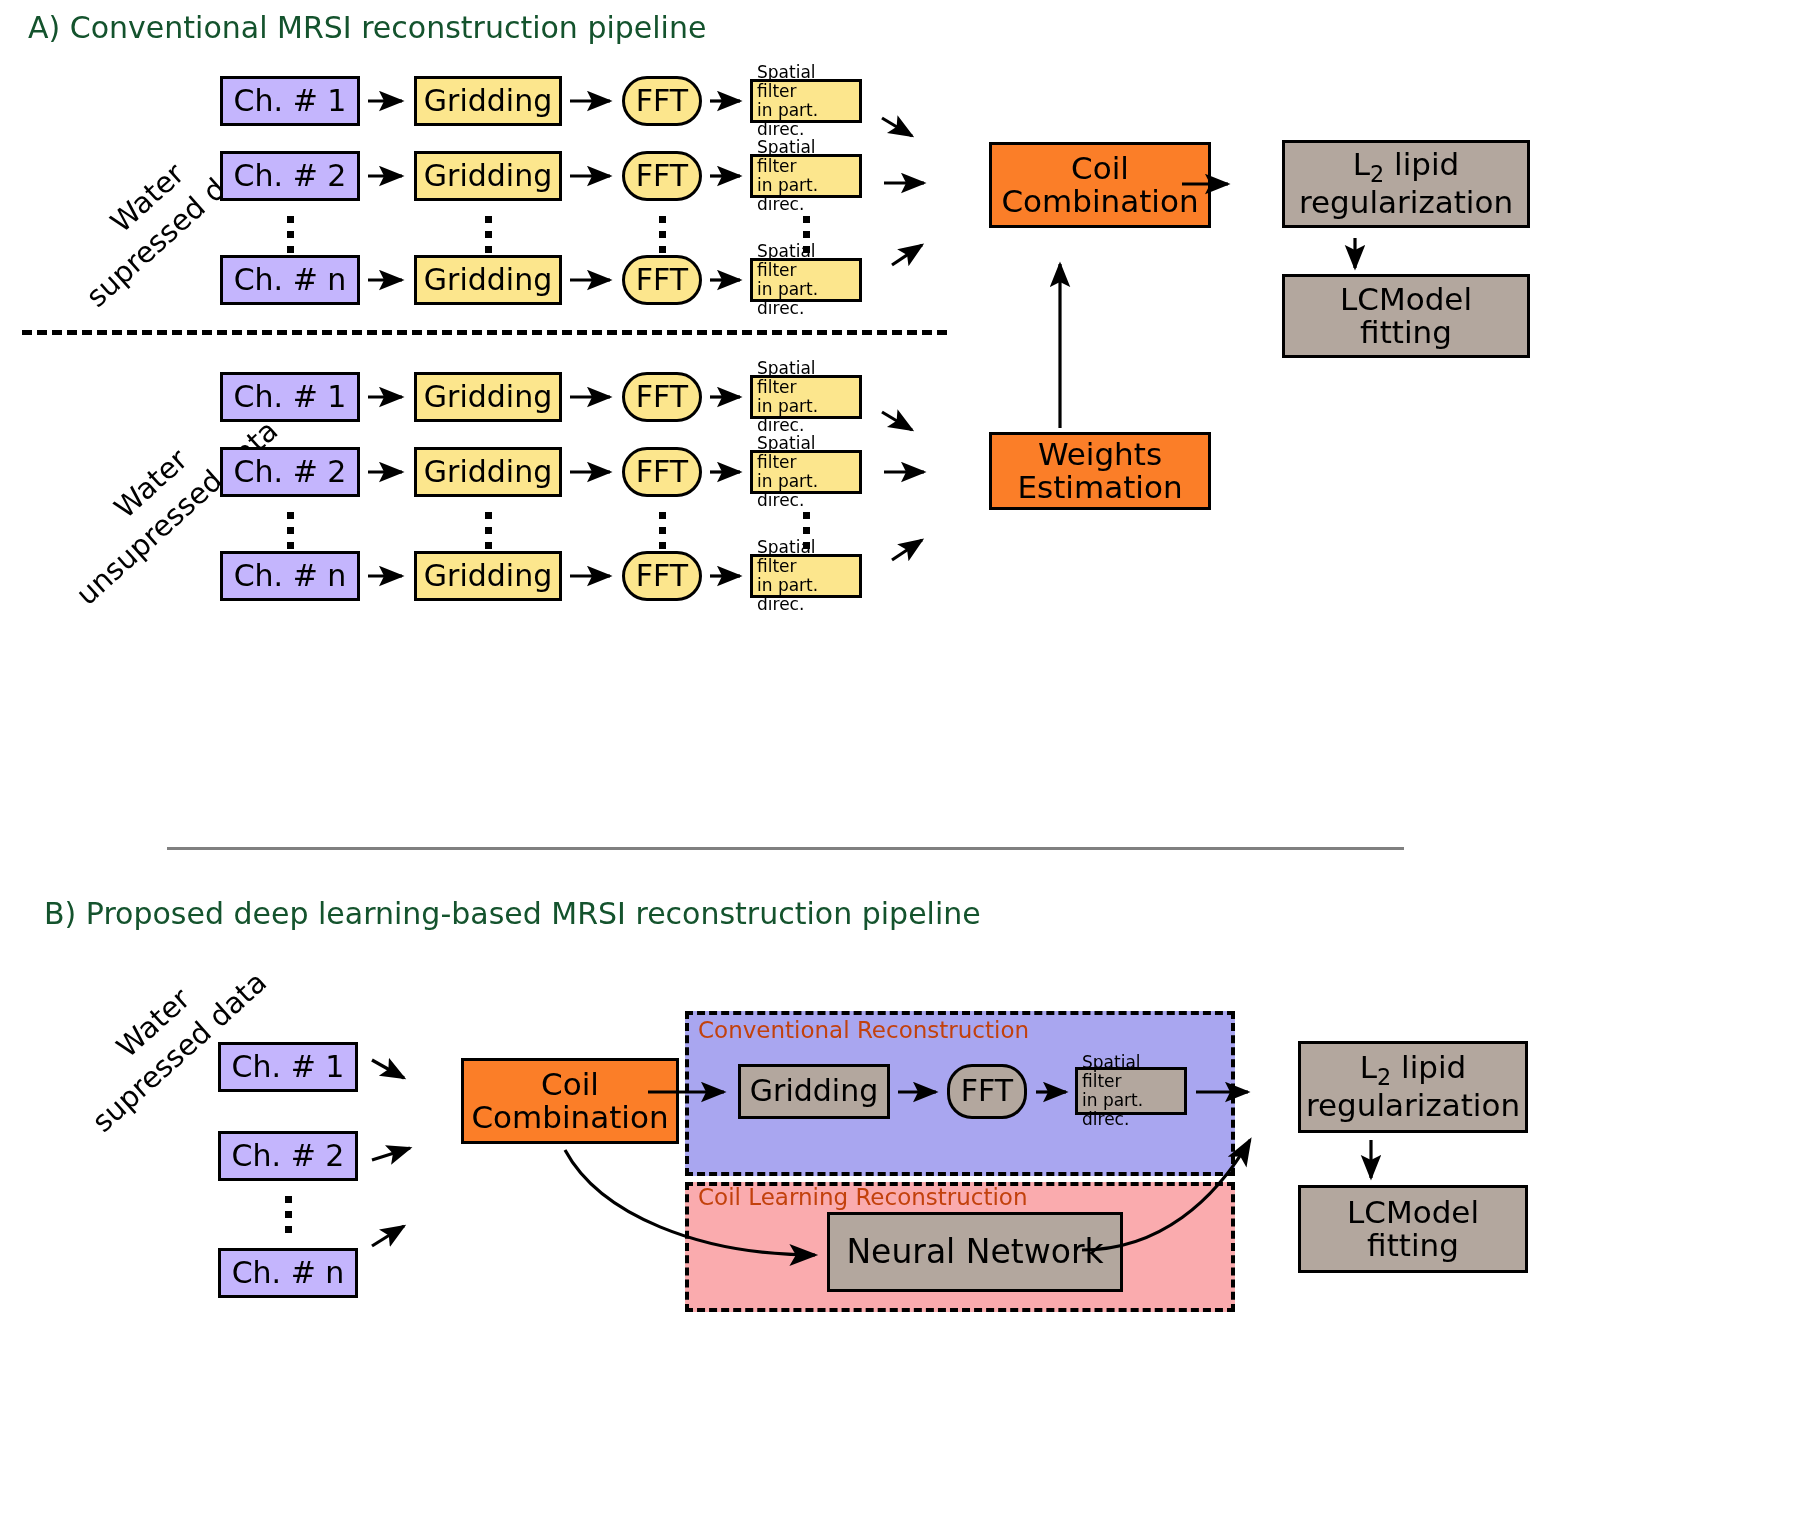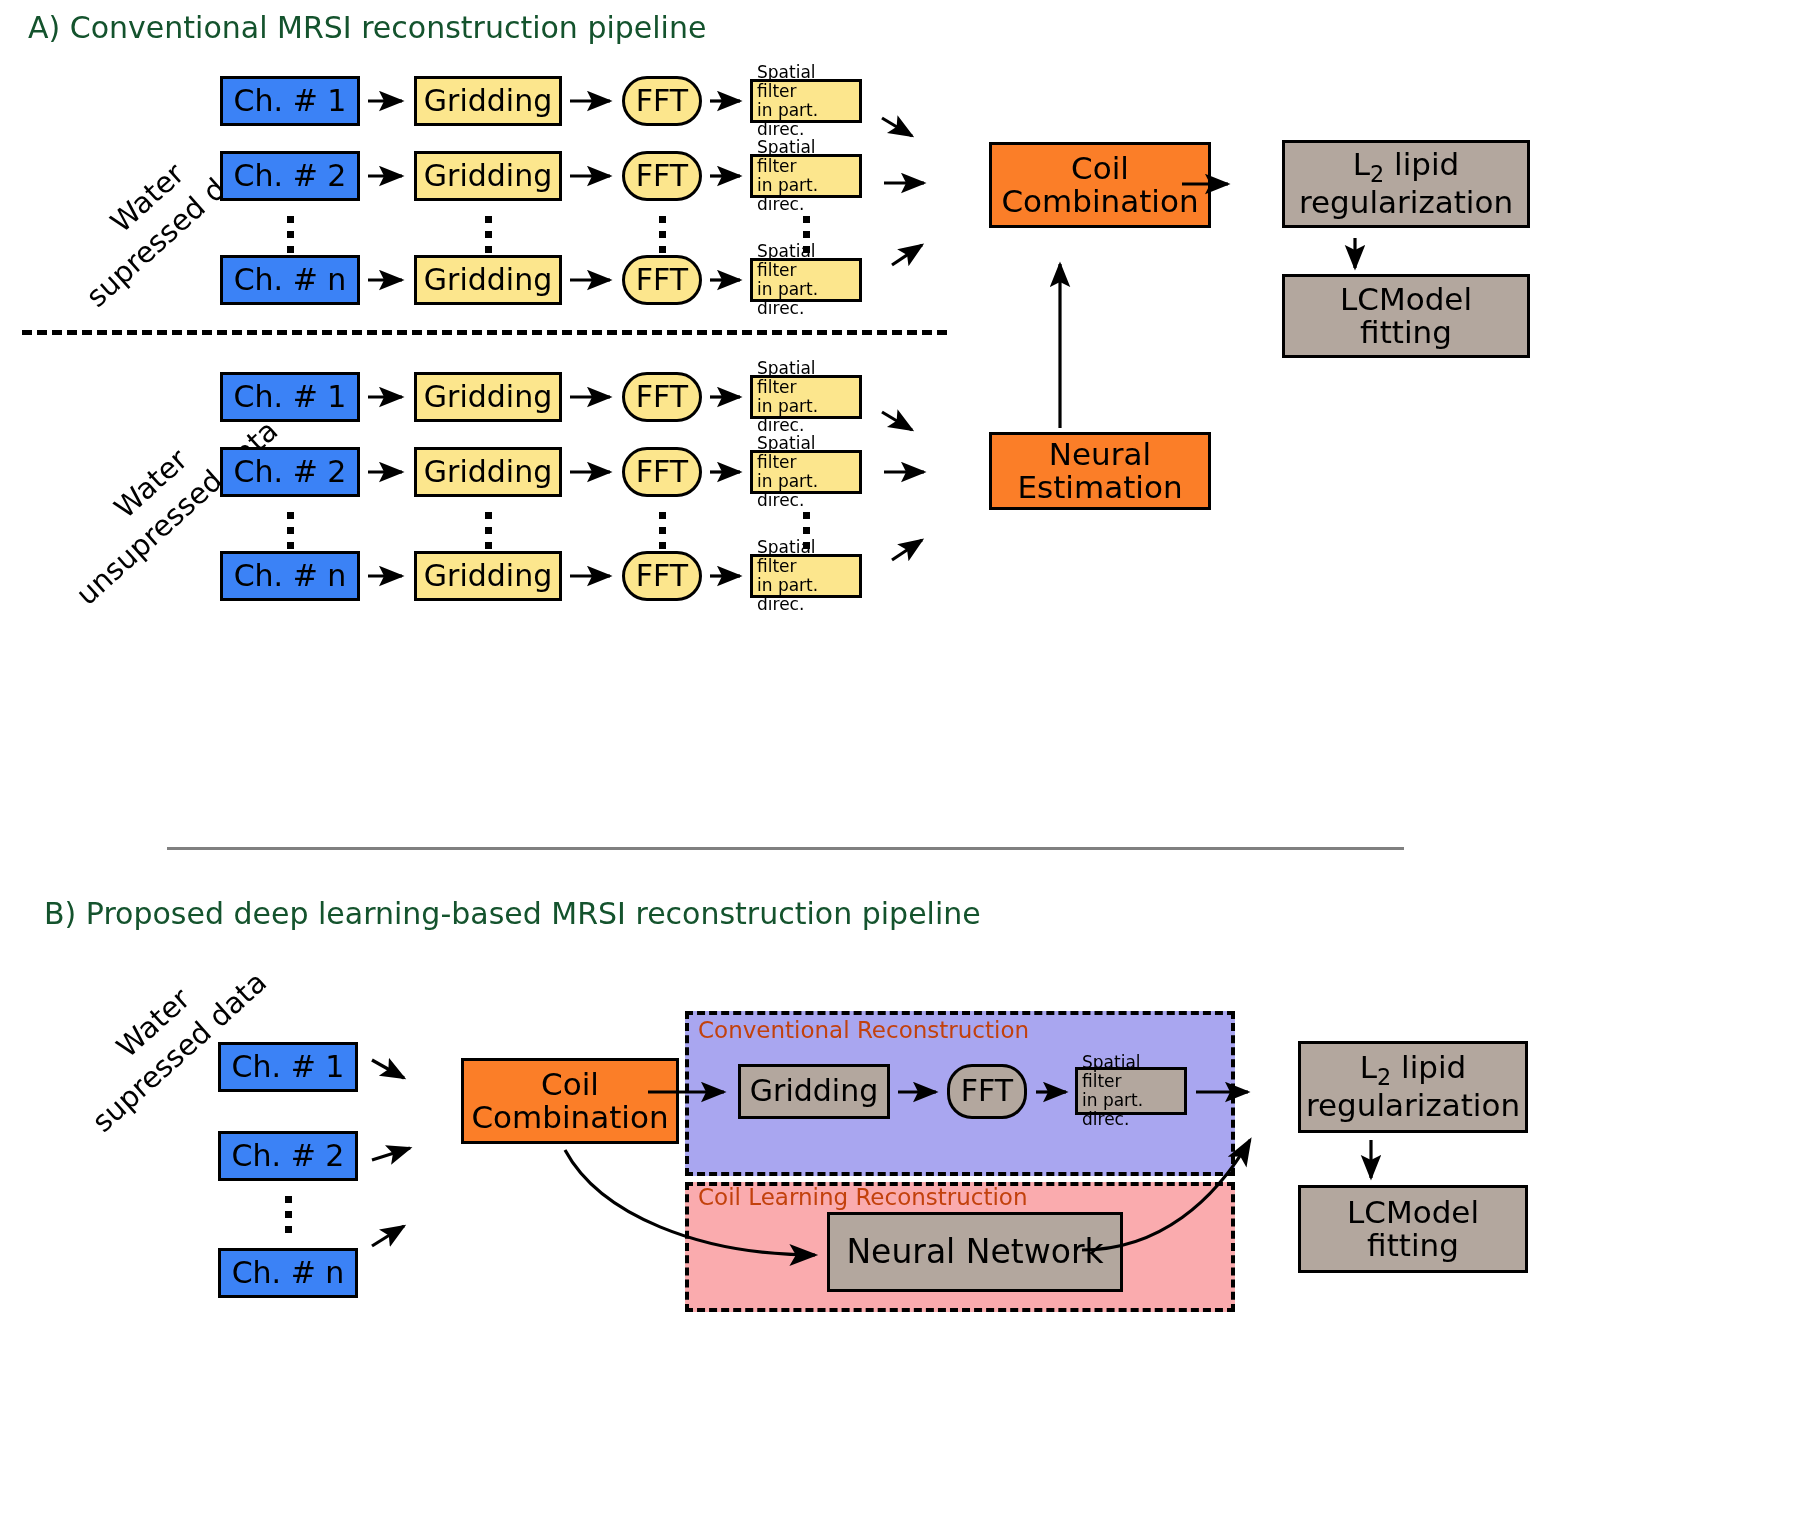--- a/index.html
+++ b/index.html
@@ -36,21 +36,21 @@
     position: absolute;
     box-sizing: border-box;
     border: 3px solid #000;
     display: flex;
     align-items: center;
     justify-content: center;
     text-align: center;
     line-height: 1.08;
     color: #000;
   }
-  .box-green   { background: #3b82f6; }
+  .box-green   { background: #c4b5fd; }
   .box-yellow  { background: #FCE68D; }
   .box-orange  { background: #FB7E28; }
   .box-gray    { background: #B3A79E; }
 
   .lbl-ch      { font-size: 30px; }
   .lbl-grid    { font-size: 30px; }
   .lbl-fft     { font-size: 30px; border-radius: 25px; }
   .lbl-sf      { font-size: 17px; line-height: 1.12; text-align: left; justify-content: flex-start; padding-left: 4px; }
   .lbl-big     { font-size: 31px; margin-left: 41px; }
   .lbl-nn      { font-size: 33px; }
@@ -210,21 +210,21 @@
     <span>Spatial filter</span>
     <span>in part. direc.</span>
   </div>
 
   <div class="box box-orange lbl-big" style="left:948px; top:142px; width:222px; height:86px; flex-direction:column;">
     <span>Coil</span>
     <span>Combination</span>
   </div>
 
   <div class="box box-orange lbl-big" style="left:948px; top:432px; width:222px; height:78px; flex-direction:column;">
-    <span>Neural</span>
+    <span>Weights</span>
     <span>Estimation</span>
   </div>
 
   <div class="box box-gray lbl-big" style="left:1241px; top:140px; width:248px; height:88px; flex-direction:column;">
     <span><span>L</span><sub style="font-size:0.72em;">2</sub><span> lipid</span></span>
     <span>regularization</span>
   </div>
 
   <div class="box box-gray lbl-big" style="left:1241px; top:274px; width:248px; height:84px; flex-direction:column;">
     <span>LCModel</span>

